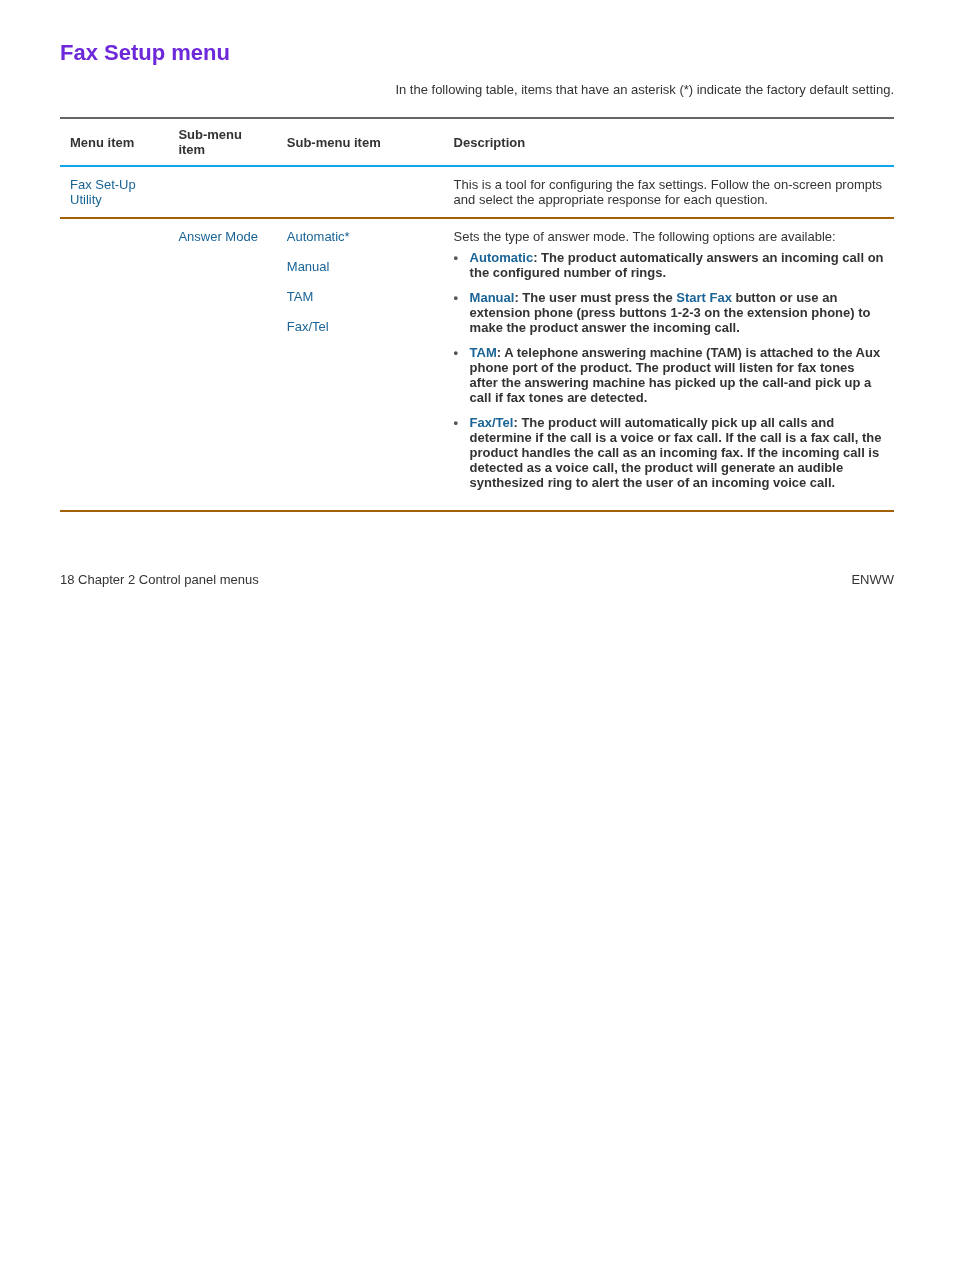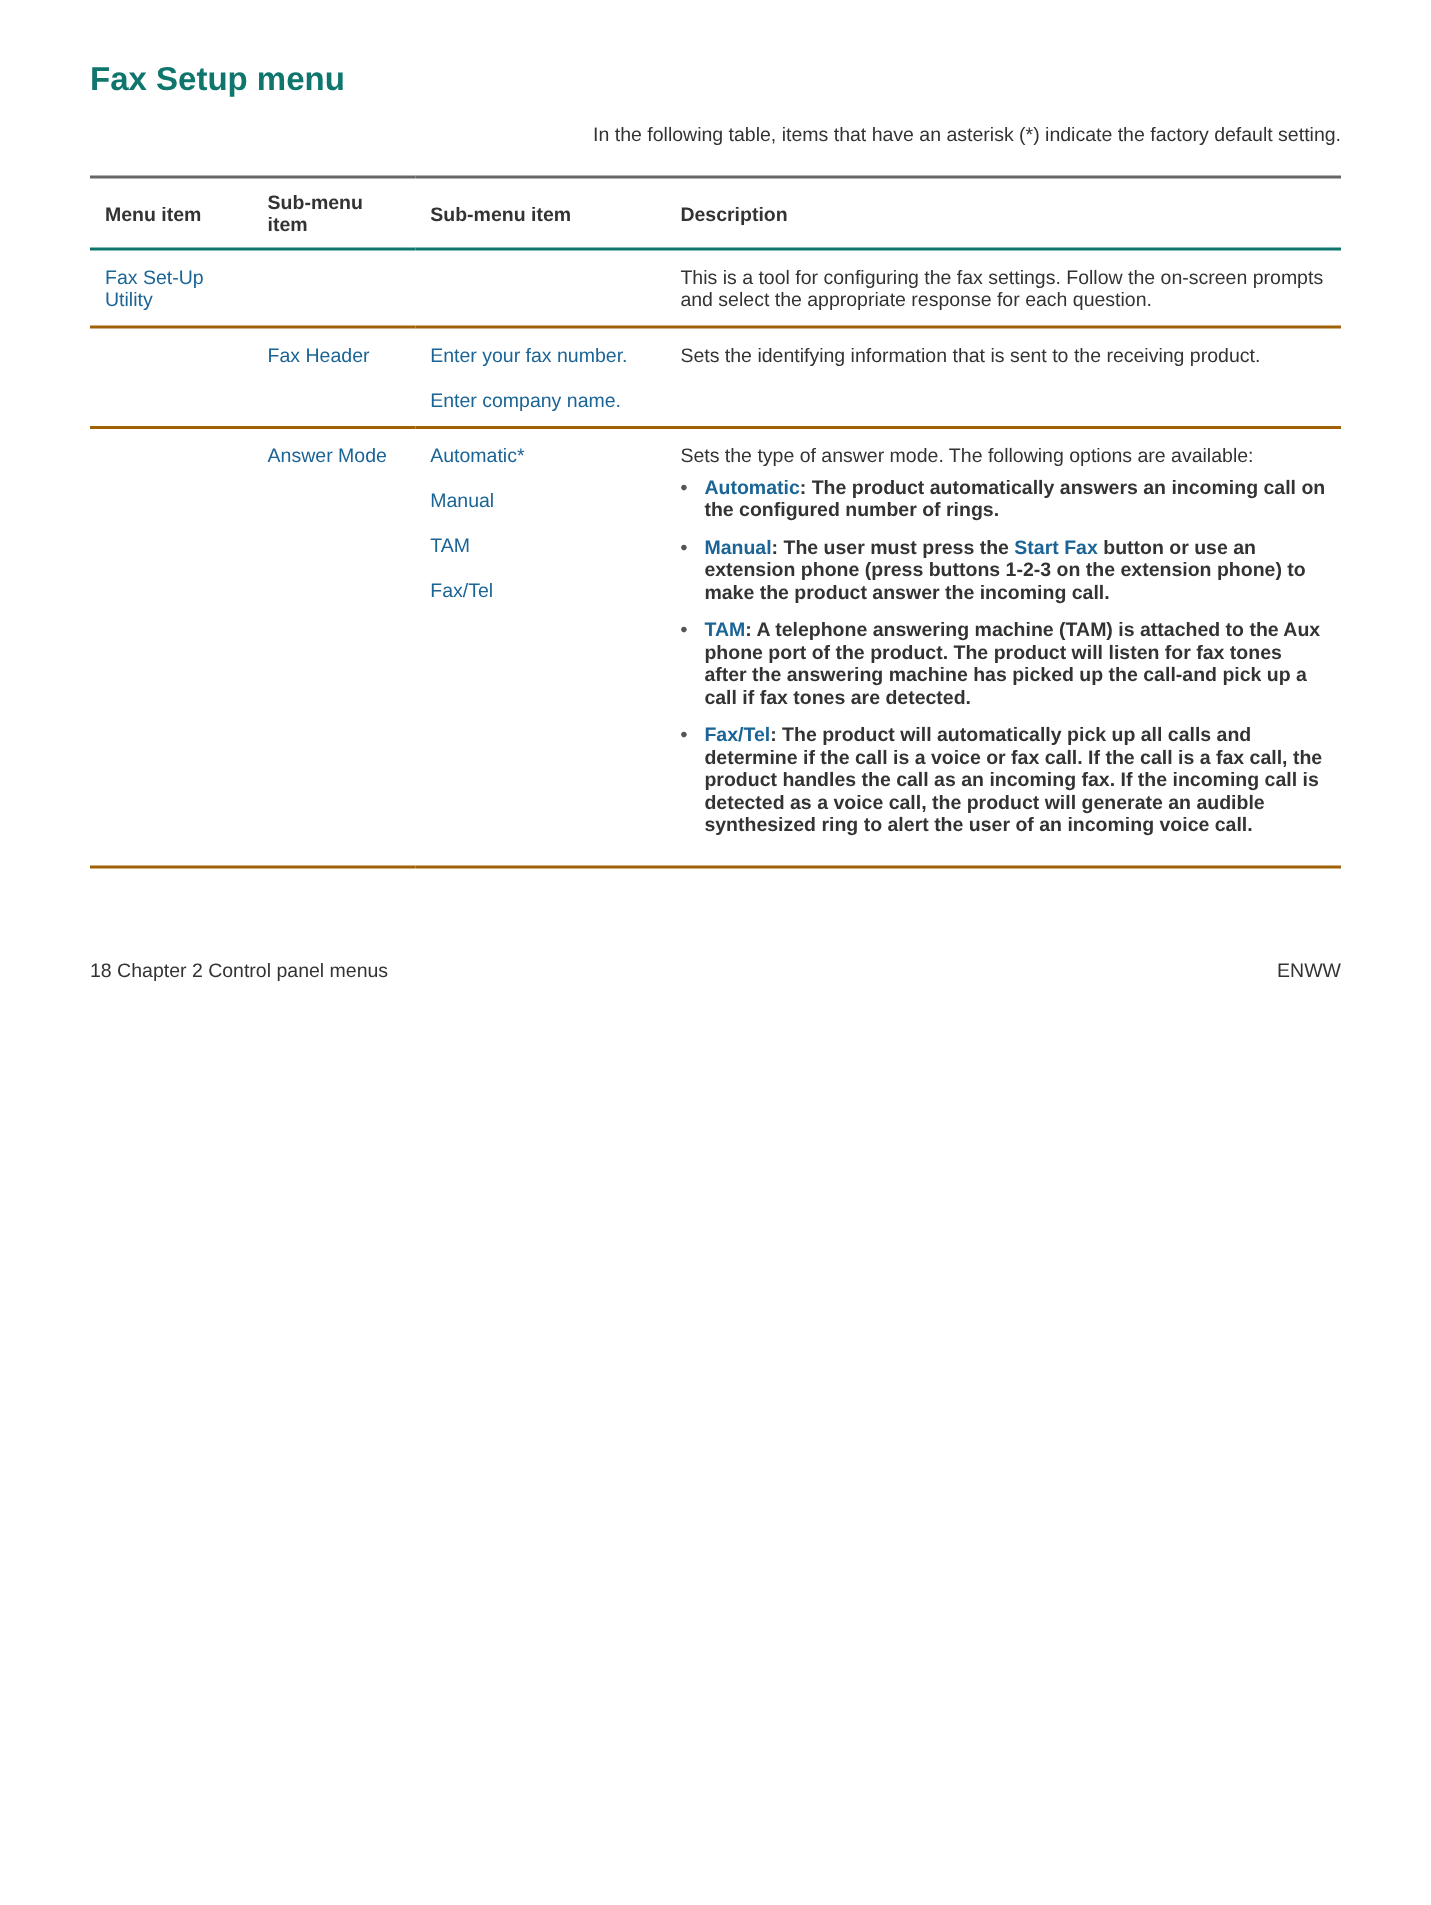--- a/index.html
+++ b/index.html
@@ -4,39 +4,39 @@
   <style>
     * { box-sizing: border-box; margin: 0; padding: 0; }
     body {
       font-family: Arial, Helvetica, sans-serif;
       font-size: 13px;
       background: #fff;
       color: #333;
       padding: 40px 60px;
     }
     h1 {
-      color: #0f766e;
+      color: #6d28d9;
       font-size: 22px;
       font-weight: bold;
       margin-bottom: 16px;
     }
     .subtitle {
       text-align: right;
       margin-bottom: 20px;
       font-size: 13px;
       color: #333;
     }
     table {
       width: 100%;
       border-collapse: collapse;
       margin-bottom: 40px;
     }
     thead tr {
       border-top: 2px solid #666;
-      border-bottom: 2px solid #0f766e;
+      border-bottom: 2px solid #0ea5e9;
     }
     thead th {
       padding: 8px 10px;
       text-align: left;
       font-weight: bold;
       font-size: 13px;
     }
     tbody tr {
       border-bottom: 2px solid #a16207;
       vertical-align: top;
@@ -102,34 +102,20 @@
         <span class="link-blue">Fax Set-Up Utility</span>
       </td>
       <td></td>
       <td></td>
       <td>
         This is a tool for configuring the fax settings. Follow the on-screen prompts and select the appropriate response for each question.
       </td>
     </tr>
 
 
-    <tr>
-      <td></td>
-      <td>
-        <span class="link-blue">Fax Header</span>
-      </td>
-      <td>
-        <span class="link-blue">Enter your fax number.</span>
-        <br><br>
-        <span class="link-blue">Enter company name.</span>
-      </td>
-      <td>
-        Sets the identifying information that is sent to the receiving product.
-      </td>
-    </tr>
 
     <tr>
       <td></td>
       <td>
         <span class="link-blue">Answer Mode</span>
       </td>
       <td>
         <span class="link-blue">Automatic*</span><br><br>
         <span class="link-blue">Manual</span><br><br>
         <span class="link-blue">TAM</span><br><br>

